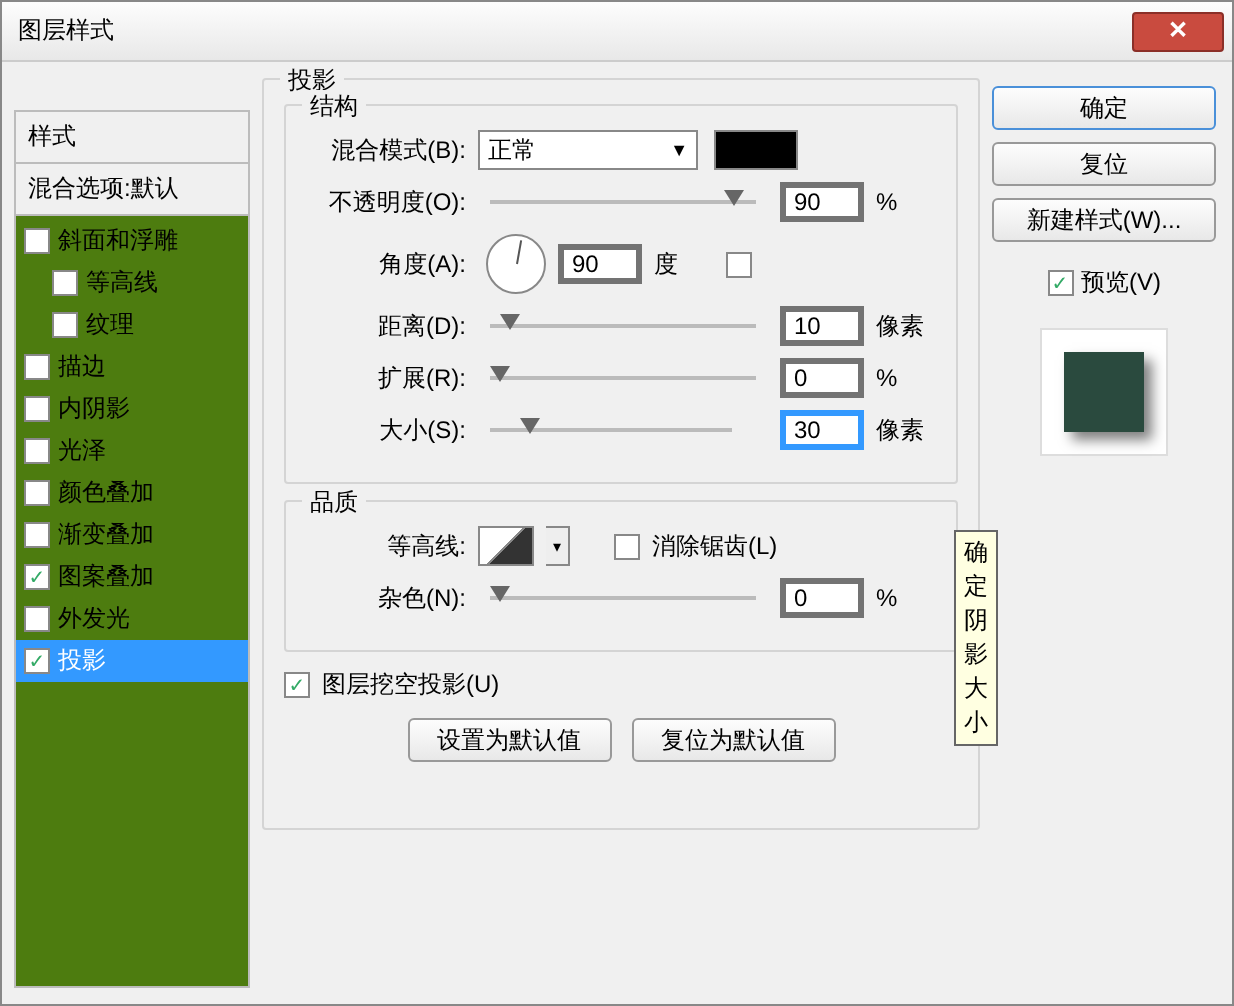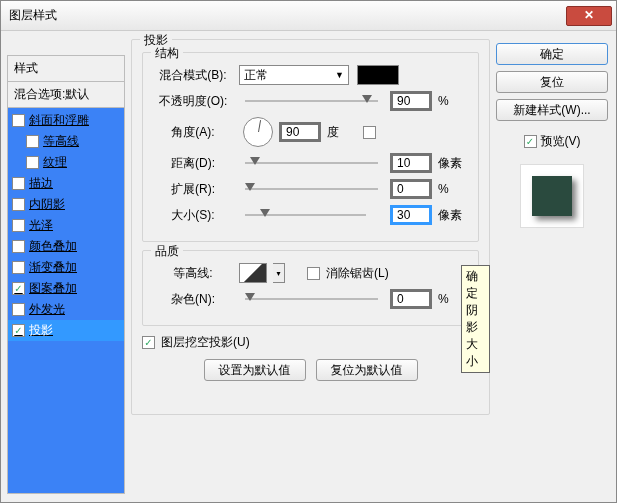--- a/index.html
+++ b/index.html
@@ -5,51 +5,51 @@
 * { box-sizing: border-box; font-family: "Microsoft YaHei", SimSun, sans-serif; font-size: 12px; }
 body { margin: 0; background: #fff; }
 .window { width: 617px; height: 503px; border: 1px solid #888; background: #f0f0f0; display: flex; flex-direction: column; }
 .titlebar { height: 30px; background: linear-gradient(#fdfdfd, #e8e8e8); border-bottom: 1px solid #ccc; display: flex; align-items: center; padding-left: 8px; }
 .titlebar-title { flex: 1; }
 .closebtn { width: 46px; height: 20px; background: #c94b3f; border: 1px solid #8b2f28; border-radius: 2px; margin-right: 4px; color: #fff; text-align: center; line-height: 16px; font-weight: bold; cursor: pointer; }
 .body { flex: 1; display: flex; padding: 8px 8px 8px 6px; gap: 6px; }
 .left-col { width: 118px; display: flex; flex-direction: column; margin-top: 16px; }
 .left-header { border: 1px solid #bcbcbc; border-bottom: none; padding: 4px 6px; background: #f0f0f0; }
 .left-sub { border: 1px solid #bcbcbc; border-top: 1px solid #bcbcbc; padding: 4px 6px; background: #f0f0f0; }
-.left-list { border: 1px solid #bcbcbc; border-top: none; flex: 1; padding: 2px 0; background: #3b82f6; text-decoration: underline; }
+.left-list { border: 1px solid #bcbcbc; border-top: none; flex: 1; padding: 2px 0; background: #4d7c0f; }
 .style-item { display: flex; align-items: center; padding: 2px 4px; gap: 4px; cursor: pointer; }
 .style-item.indent { padding-left: 18px; }
 .style-item.selected { background: #3399ff; color: #fff; }
 .chk { width: 13px; height: 13px; border: 1px solid #888; background: #fff; display: inline-flex; align-items: center; justify-content: center; font-size: 10px; color: #3a6; }
 .chk.checked::after { content: "✓"; }
 .mid-col { flex: 1; position: relative; }
 .group { border: 1px solid #d4d4d4; border-radius: 2px; padding: 12px 10px 10px 10px; margin-bottom: 8px; position: relative; }
 .group-title { position: absolute; top: -8px; left: 8px; background: #f0f0f0; padding: 0 4px; }
 .group.outer { height: 376px; }
 .row { display: flex; align-items: center; margin-bottom: 6px; gap: 6px; }
-.row-label { width: 80px; text-align: center; }
+.row-label { width: 80px; text-align: right; }
 .combo { height: 20px; border: 1px solid #888; background: #fff; padding: 0 4px; display: flex; align-items: center; justify-content: space-between; cursor: pointer; }
 .combo .arrow { font-size: 9px; }
 .swatch { width: 42px; height: 20px; background: #000; border: 1px solid #888; cursor: pointer; margin-left: 2px; }
 .slider { flex: 1; height: 6px; position: relative; margin: 0 6px; }
 .slider-track { position: absolute; top: 2px; left: 0; right: 0; height: 2px; background: #bbb; }
 .slider-thumb { position: absolute; top: -3px; width: 0; height: 0; border-left: 5px solid transparent; border-right: 5px solid transparent; border-top: 8px solid #666; cursor: pointer; }
 .ninput { width: 42px; height: 20px; border: 3px solid #737373; background: #fff; padding: 0 4px; }
 .unit { width: 30px; }
 .angle-dial { width: 30px; height: 30px; border: 1px solid #888; border-radius: 50%; background: #fff; position: relative; margin-left: 4px; }
 .angle-dial::after { content: ""; position: absolute; width: 1px; height: 12px; background: #555; left: 14px; top: 2px; transform-origin: bottom center; transform: rotate(10deg); }
 .btn { height: 22px; border: 1px solid #999; background: linear-gradient(#fdfdfd,#e8e8e8); border-radius: 3px; padding: 0 14px; cursor: pointer; display: inline-flex; align-items: center; justify-content: center; }
 .right-col { width: 112px; display: flex; flex-direction: column; align-items: stretch; gap: 6px; padding-top: 4px; }
 .right-col .btn { width: 100%; }
 .preview-chk { display: flex; align-items: center; justify-content: center; gap: 4px; margin-top: 6px; }
 .preview-img { width: 64px; height: 64px; margin: 8px auto; background: #fff; border: 1px solid #ddd; display: flex; align-items: center; justify-content: center; }
 .preview-swatch { width: 40px; height: 40px; background: #2a4a3e; box-shadow: 4px 4px 6px rgba(0,0,0,0.5); }
 .contour-swatch { width: 28px; height: 20px; border: 1px solid #888; background: linear-gradient(135deg,#fff 0%,#fff 48%,#888 48%,#888 52%,#333 52%,#333 100%); position: relative; cursor: pointer; }
 .contour-arrow { width: 12px; height: 20px; border: 1px solid #888; border-left: none; display: flex; align-items: center; justify-content: center; font-size: 8px; background: #eee; cursor: pointer; }
-.tooltip { position: absolute; background: #ffffe1; border: 1px solid #666; padding: 2px 4px; font-size: 12px; left: 330px; top: 226px; pointer-events: none; }
+.tooltip { position: absolute; background: #ffffe1; border: 1px solid #666; padding: 2px 4px; font-size: 12px; left: 346px; top: 226px; pointer-events: none; }
 .bottom-btns { display: flex; justify-content: center; gap: 10px; margin-top: 8px; text-align: center; }
 </style>
 </head>
 <body>
 
 <div class="window">
   <div class="titlebar">
     <span class="titlebar-title">图层样式</span>
     <div class="closebtn">✕</div>
   </div>

